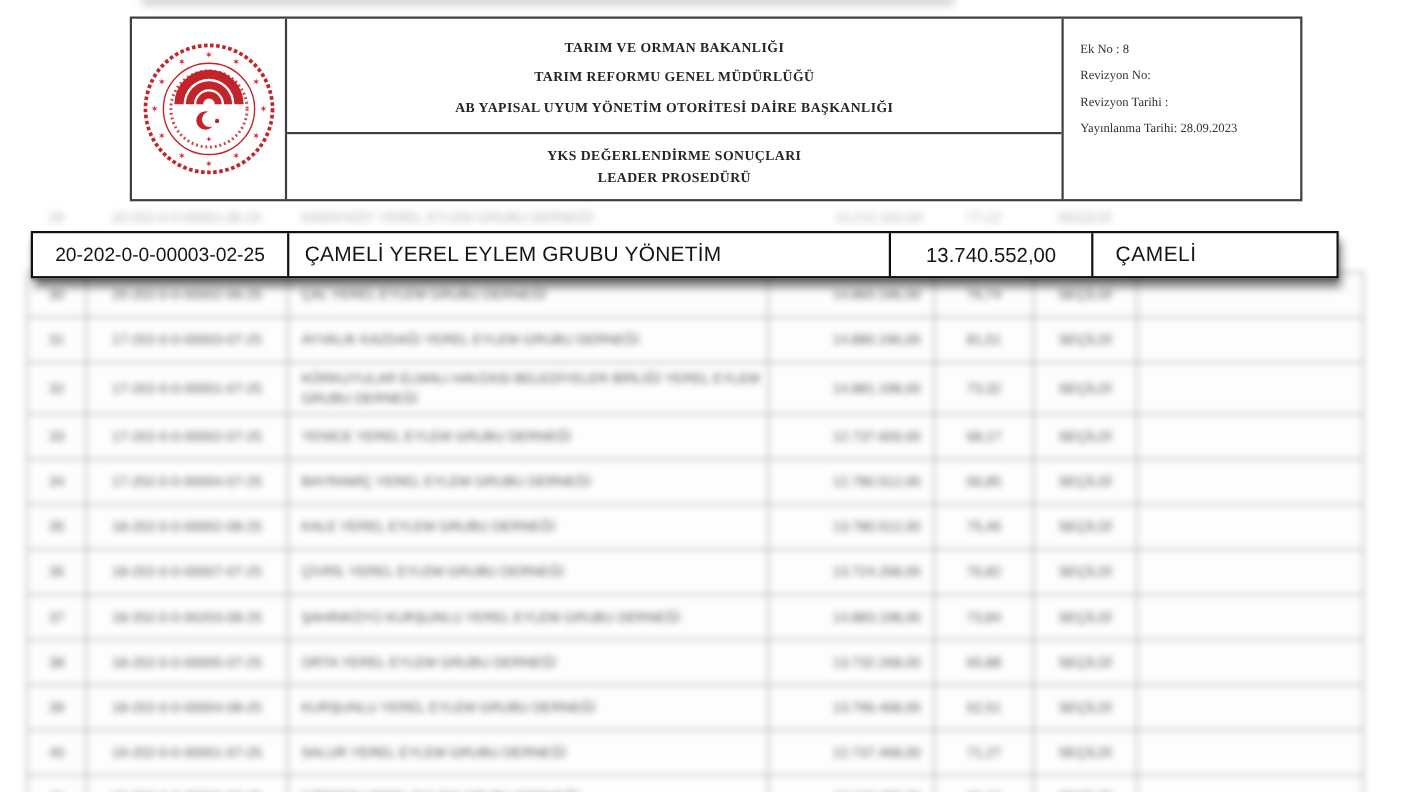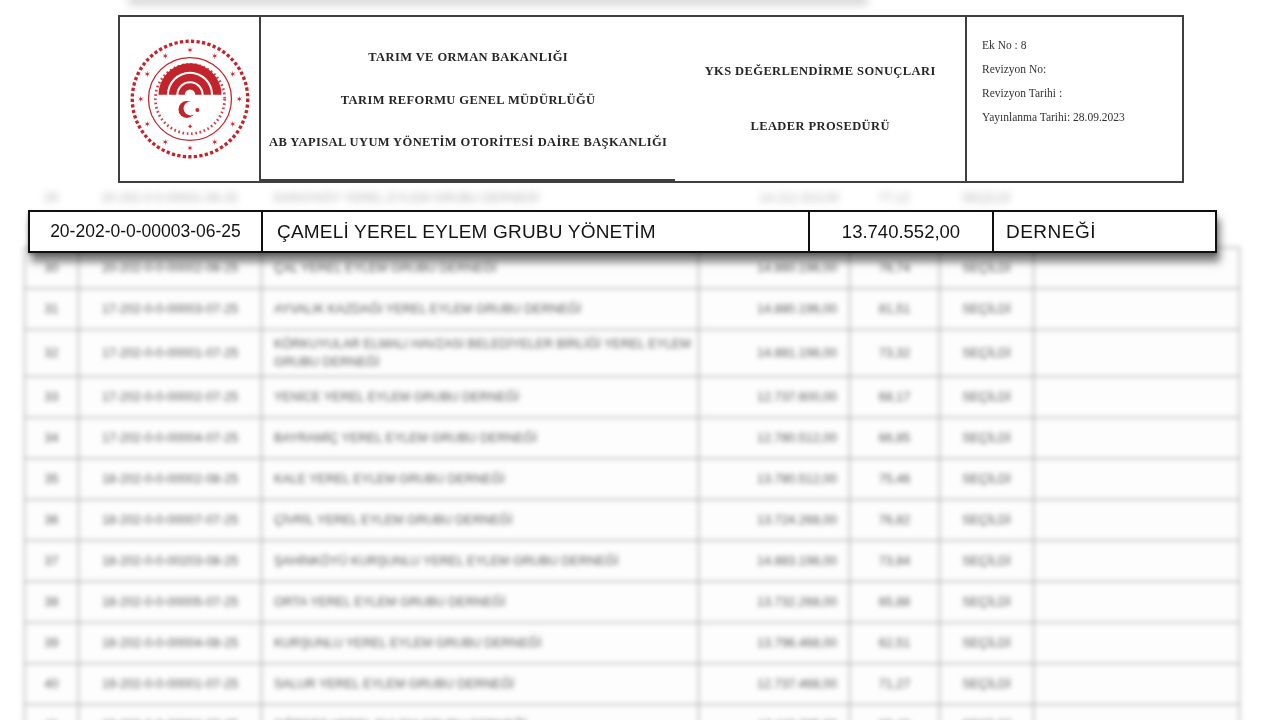--- a/index.html
+++ b/index.html
@@ -17,21 +17,21 @@
     position:absolute;left:118px;top:15px;width:1066px;height:168px;
     display:grid;grid-template-columns:141px 1fr 215px;
     border:2px solid #3f3f3f;background:#fff;box-sizing:border-box;
   }
   .doc-header .cell{box-sizing:border-box;}
   .logo-cell{
     border-right:2px solid #3f3f3f;
     display:flex;align-items:center;justify-content:center;
   }
   .title-cell{
-    display:flex;flex-direction:row;
+    display:flex;flex-direction:column;
     font-family:"Liberation Serif",serif;font-weight:bold;color:#262626;
     text-align:center;border-right:2px solid #3f3f3f;
   }
   .title-top{
     flex:0 0 105px;border-bottom:2px solid #3f3f3f;
     display:flex;flex-direction:column;justify-content:space-evenly;
     padding:6px 8px 2px 8px;box-sizing:border-box;
   }
   .title-bottom{
     flex:1 1 auto;display:flex;flex-direction:column;justify-content:space-evenly;
@@ -270,17 +270,17 @@
       <div class="bcell code">19-202-0-0-00002-07-25</div>
       <div class="bcell name">GÖRDES YEREL EYLEM GRUBU DERNEĞİ</div>
       <div class="bcell amount">13.118.205,00</div>
       <div class="bcell score">69,43</div>
       <div class="bcell status">SEÇİLDİ</div>
       <div class="bcell extra"></div>
     </div>
   </div>
 
 <div class="hl-row">
-  <div class="hcell hcode">20-202-0-0-00003-06-25</div>
+  <div class="hcell hcode">20-202-0-0-00003-02-25</div>
   <div class="hcell hname">ÇAMELİ YEREL EYLEM GRUBU YÖNETİM</div>
   <div class="hcell hamount">13.740.552,00</div>
-  <div class="hcell hstatus">DERNEĞİ</div>
+  <div class="hcell hstatus">ÇAMELİ</div>
 </div>
 
 </body></html>

